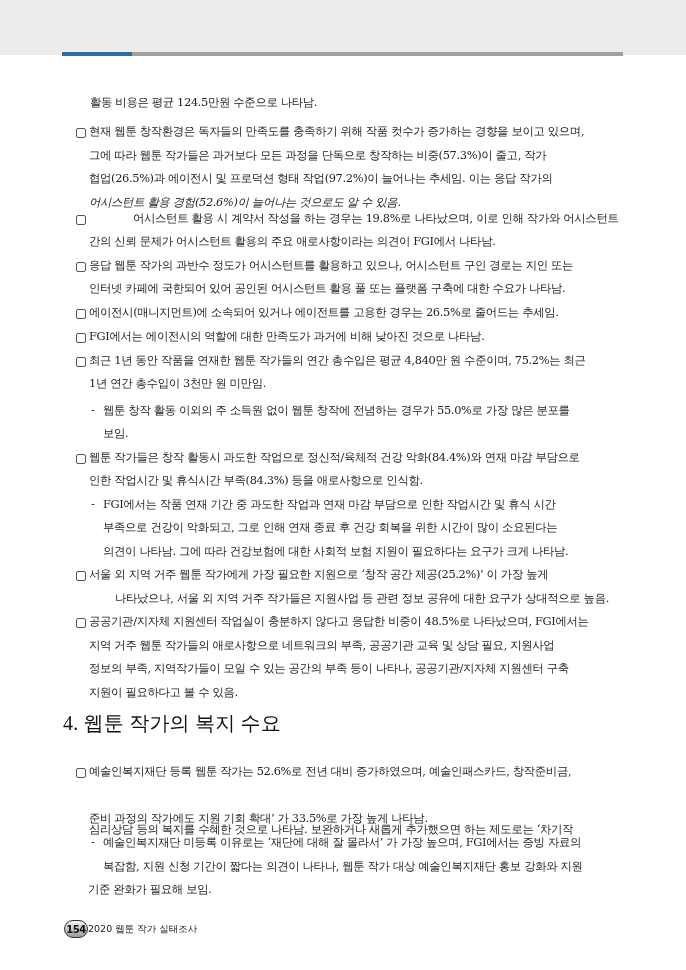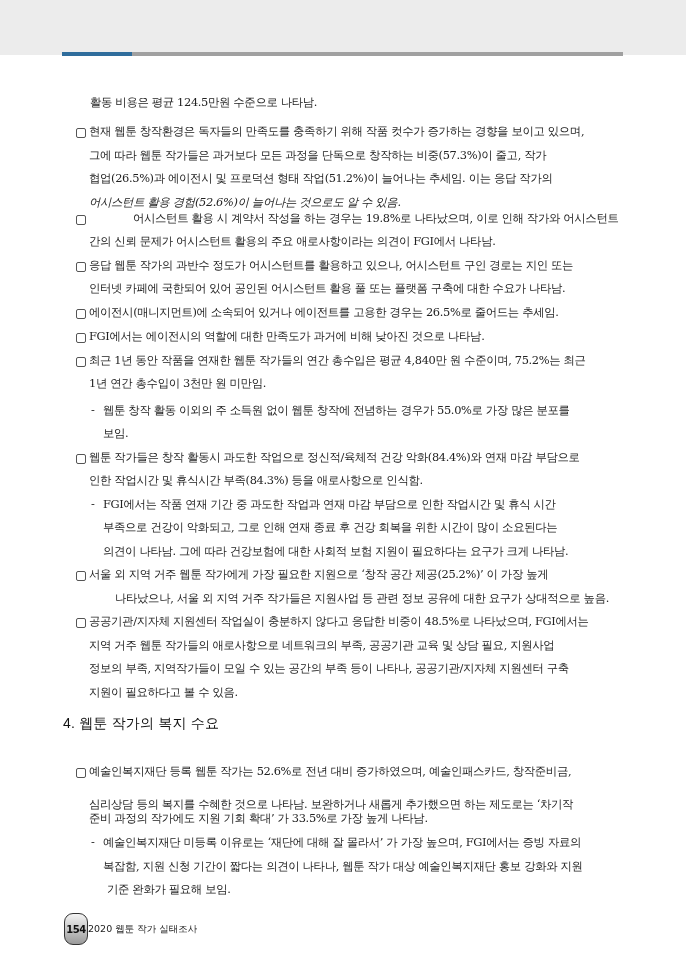--- a/index.html
+++ b/index.html
@@ -31,30 +31,30 @@
   }
   .box {
     position: absolute; width: 8px; height: 8px;
     border: 1px solid #555; border-radius: 2px; background: #fff;
   }
   .dash {
     position: absolute; font-size: 11.4px; line-height: 16px; color: #222;
   }
   .heading {
     position: absolute; left: 63px; top: 711px;
-    font-family: Liberation Sans, sans-serif;
-    font-size: 14px; line-height: 24px; color: #111; letter-spacing: 0.2px;
+    font-family: Liberation Serif, serif;
+    font-size: 20px; line-height: 24px; color: #111; letter-spacing: 0.2px;
     white-space: nowrap;
   }
   .footer {
     position: absolute; left: 64px; top: 919px; height: 20px;
     display: flex; align-items: center;
   }
   .page-badge {
-    width: 24px; height: 32px; border: 1.5px solid #333; border-radius: 9px;
+    width: 24px; height: 18px; border: 1.5px solid #333; border-radius: 9px;
     background: linear-gradient(#f4f4f4, #9a9a9a);
     display: flex; align-items: center; justify-content: center;
     font-family: "DejaVu Sans", "Liberation Sans", sans-serif;
     font-weight: bold; font-size: 10px; color: #111; letter-spacing: -0.5px;
     box-sizing: border-box;
   }
   .footer-title {
     margin-left: 0;
     font-family: "DejaVu Sans", "Liberation Sans", sans-serif;
     font-size: 9.5px; color: #222; white-space: nowrap;
@@ -68,21 +68,21 @@
   <div class="accent"></div>
 </div>
 
 <div class="content">
 
   <div class="line" style="left:90px; top:94px;">활동 비용은 평균 124.5만원 수준으로 나타남.</div>
 
   <div class="box" style="left:76px; top:128px;"></div>
   <div class="line" style="left:89px; top:123px;">현재 웹툰 창작환경은 독자들의 만족도를 충족하기 위해 작품 컷수가 증가하는 경향을 보이고 있으며,</div>
   <div class="line" style="left:89px; top:147px;">그에 따라 웹툰 작가들은 과거보다 모든 과정을 단독으로 창작하는 비중(57.3%)이 줄고, 작가</div>
-  <div class="line" style="left:89px; top:170px;">협업(26.5%)과 에이전시 및 프로덕션 형태 작업(51.2%)이 늘어나는 추세임. 이는 응답 작가의</div>
+  <div class="line" style="left:89px; top:170px;">협업(26.5%)과 에이전시 및 프로덕션 형태 작업(97.2%)이 늘어나는 추세임. 이는 응답 작가의</div>
   <div class="line" style="left:89px; top:194px;font-style:italic;">어시스턴트 활용 경험(52.6%)이 늘어나는 것으로도 알 수 있음.</div>
 
   <div class="box" style="left:76px; top:215px;"></div>
   <div class="line" style="left:89px; top:210px;margin-left:44px;">어시스턴트 활용 시 계약서 작성을 하는 경우는 19.8%로 나타났으며, 이로 인해 작가와 어시스턴트</div>
   <div class="line" style="left:89px; top:233px;">간의 신뢰 문제가 어시스턴트 활용의 주요 애로사항이라는 의견이 FGI에서 나타남.</div>
 
   <div class="box" style="left:76px; top:262px;"></div>
   <div class="line" style="left:89px; top:257px;">응답 웹툰 작가의 과반수 정도가 어시스턴트를 활용하고 있으나, 어시스턴트 구인 경로는 지인 또는</div>
   <div class="line" style="left:89px; top:280px;">인터넷 카페에 국한되어 있어 공인된 어시스턴트 활용 풀 또는 플랫폼 구축에 대한 수요가 나타남.</div>
 
@@ -116,25 +116,25 @@
   <div class="box" style="left:76px; top:618px;"></div>
   <div class="line" style="left:89px; top:613px;">공공기관/지자체 지원센터 작업실이 충분하지 않다고 응답한 비중이 48.5%로 나타났으며, FGI에서는</div>
   <div class="line" style="left:89px; top:637px;">지역 거주 웹툰 작가들의 애로사항으로 네트워크의 부족, 공공기관 교육 및 상담 필요, 지원사업</div>
   <div class="line" style="left:89px; top:660px;">정보의 부족, 지역작가들이 모일 수 있는 공간의 부족 등이 나타나, 공공기관/지자체 지원센터 구축</div>
   <div class="line" style="left:89px; top:684px;">지원이 필요하다고 볼 수 있음.</div>
 
   <div class="heading">4. 웹툰 작가의 복지 수요</div>
 
   <div class="box" style="left:76px; top:768px;"></div>
   <div class="line" style="left:89px; top:763px;">예술인복지재단 등록 웹툰 작가는 52.6%로 전년 대비 증가하였으며, 예술인패스카드, 창작준비금,</div>
-  <div class="line" style="left:89px; top:796px;">심리상담 등의 복지를 수혜한 것으로 나타남. 보완하거나 새롭게 추가했으면 하는 제도로는 ‘차기작</div>
+  <div class="line" style="left:89px; top:821px;">심리상담 등의 복지를 수혜한 것으로 나타남. 보완하거나 새롭게 추가했으면 하는 제도로는 ‘차기작</div>
   <div class="line" style="left:89px; top:810px;">준비 과정의 작가에도 지원 기회 확대’ 가 33.5%로 가장 높게 나타남.</div>
 
   <div class="dash" style="left:91px; top:834px;">-</div>
   <div class="line" style="left:103px; top:834px;">예술인복지재단 미등록 이유로는 ‘재단에 대해 잘 몰라서’ 가 가장 높으며, FGI에서는 증빙 자료의</div>
   <div class="line" style="left:103px; top:858px;">복잡함, 지원 신청 기간이 짧다는 의견이 나타나, 웹툰 작가 대상 예술인복지재단 홍보 강화와 지원</div>
-  <div class="line" style="left:107px; top:881px;">기준 완화가 필요해 보임.</div>
+  <div class="line" style="left:88px; top:881px;">기준 완화가 필요해 보임.</div>
 </div>
 
 <div class="footer">
   <div class="page-badge">154</div>
   <div class="footer-title">2020 웹툰 작가 실태조사</div>
 </div>
 
 </body></html>

